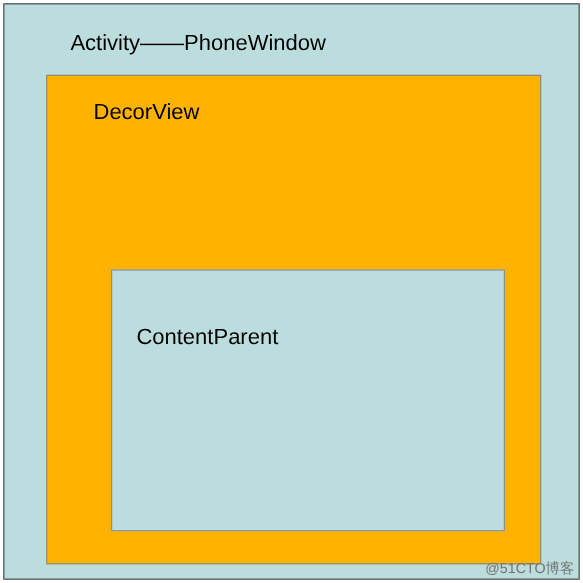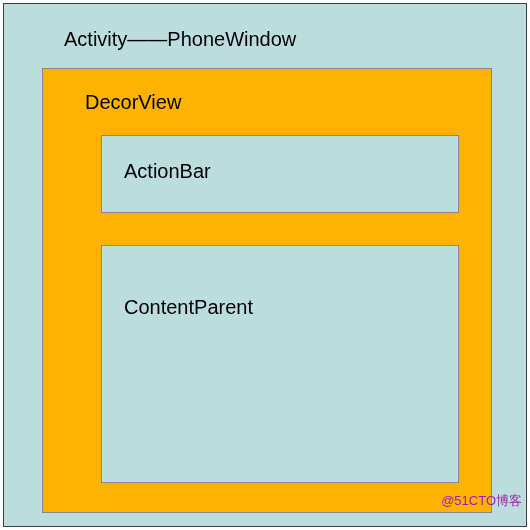--- a/index.html
+++ b/index.html
@@ -72,38 +72,35 @@
     }
     .content-parent-label {
       position: absolute;
       top: 50px;
       left: 22px;
       font-size: 20px;
       color: #000;
     }
     .watermark {
       position: absolute;
-      bottom: 20px;
+      bottom: 4px;
       right: 8px;
       font-size: 13px;
-      color: #a21caf;
+      color: #737373;
     }
   </style>
 </head>
 <body>
 
 <div class="outer-container">
   <div class="activity-label">Activity——PhoneWindow</div>
 
   <div class="decor-view">
     <div class="decor-label">DecorView</div>
 
-    <div class="action-bar">
-      <div class="action-bar-label">ActionBar</div>
-    </div>
 
     <div class="content-parent">
       <div class="content-parent-label">ContentParent</div>
     </div>
   </div>
 </div>
 
 <div class="watermark">@51CTO博客</div>
 
 </body></html>

